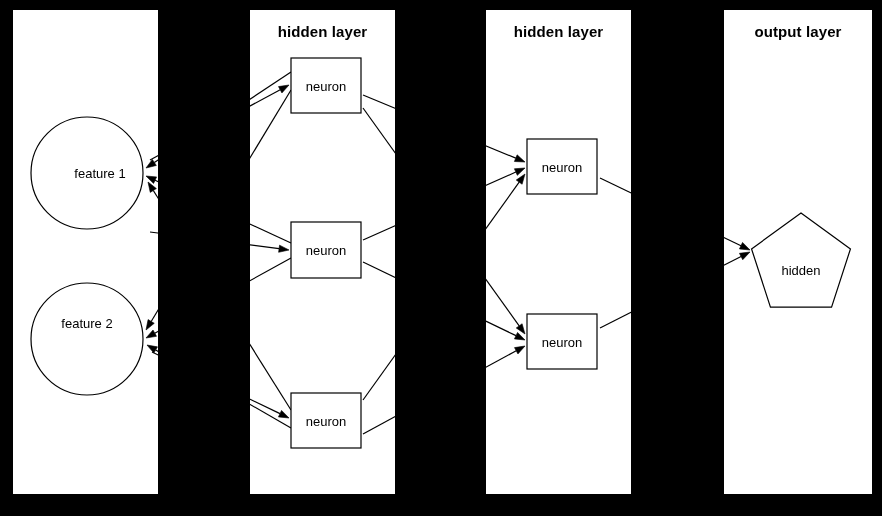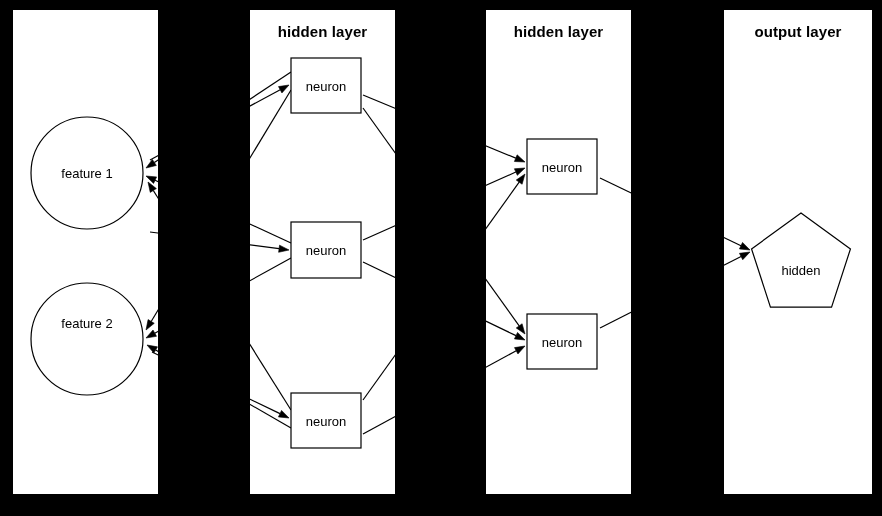--- a/index.html
+++ b/index.html
@@ -157,21 +157,21 @@
       <circle cx="87" cy="173" r="56" class="shape"></circle>
       <circle cx="87" cy="339" r="56" class="shape"></circle>
       <rect x="291" y="58" width="70" height="55" class="shape"></rect>
       <rect x="291" y="222" width="70" height="56" class="shape"></rect>
       <rect x="291" y="393" width="70" height="55" class="shape"></rect>
       <rect x="527" y="139" width="70" height="55" class="shape"></rect>
       <rect x="527" y="314" width="70" height="55" class="shape"></rect>
       <polygon points="801.00,213.00 850.45,248.93 831.56,307.07 770.44,307.07 751.55,248.93" class="shape"></polygon>
     </svg>
   <div id="overlay">
-      <div class="node-label" style="left: 87px; top: 173px;">feature 1</div>
+      <div class="node-label" style="left: 100px; top: 173px;">feature 1</div>
       <div class="node-label" style="left: 87px; top: 323px;">feature 2</div>
       <div class="node-label" style="left: 326px; top: 85.5px;">neuron</div>
       <div class="node-label" style="left: 326px; top: 250px;">neuron</div>
       <div class="node-label" style="left: 326px; top: 420.5px;">neuron</div>
       <div class="node-label" style="left: 562px; top: 166.5px;">neuron</div>
       <div class="node-label" style="left: 562px; top: 341.5px;">neuron</div>
       <div class="node-label" style="left: 801px; top: 270px;">hidden</div>
     </div>
 </div>
 

